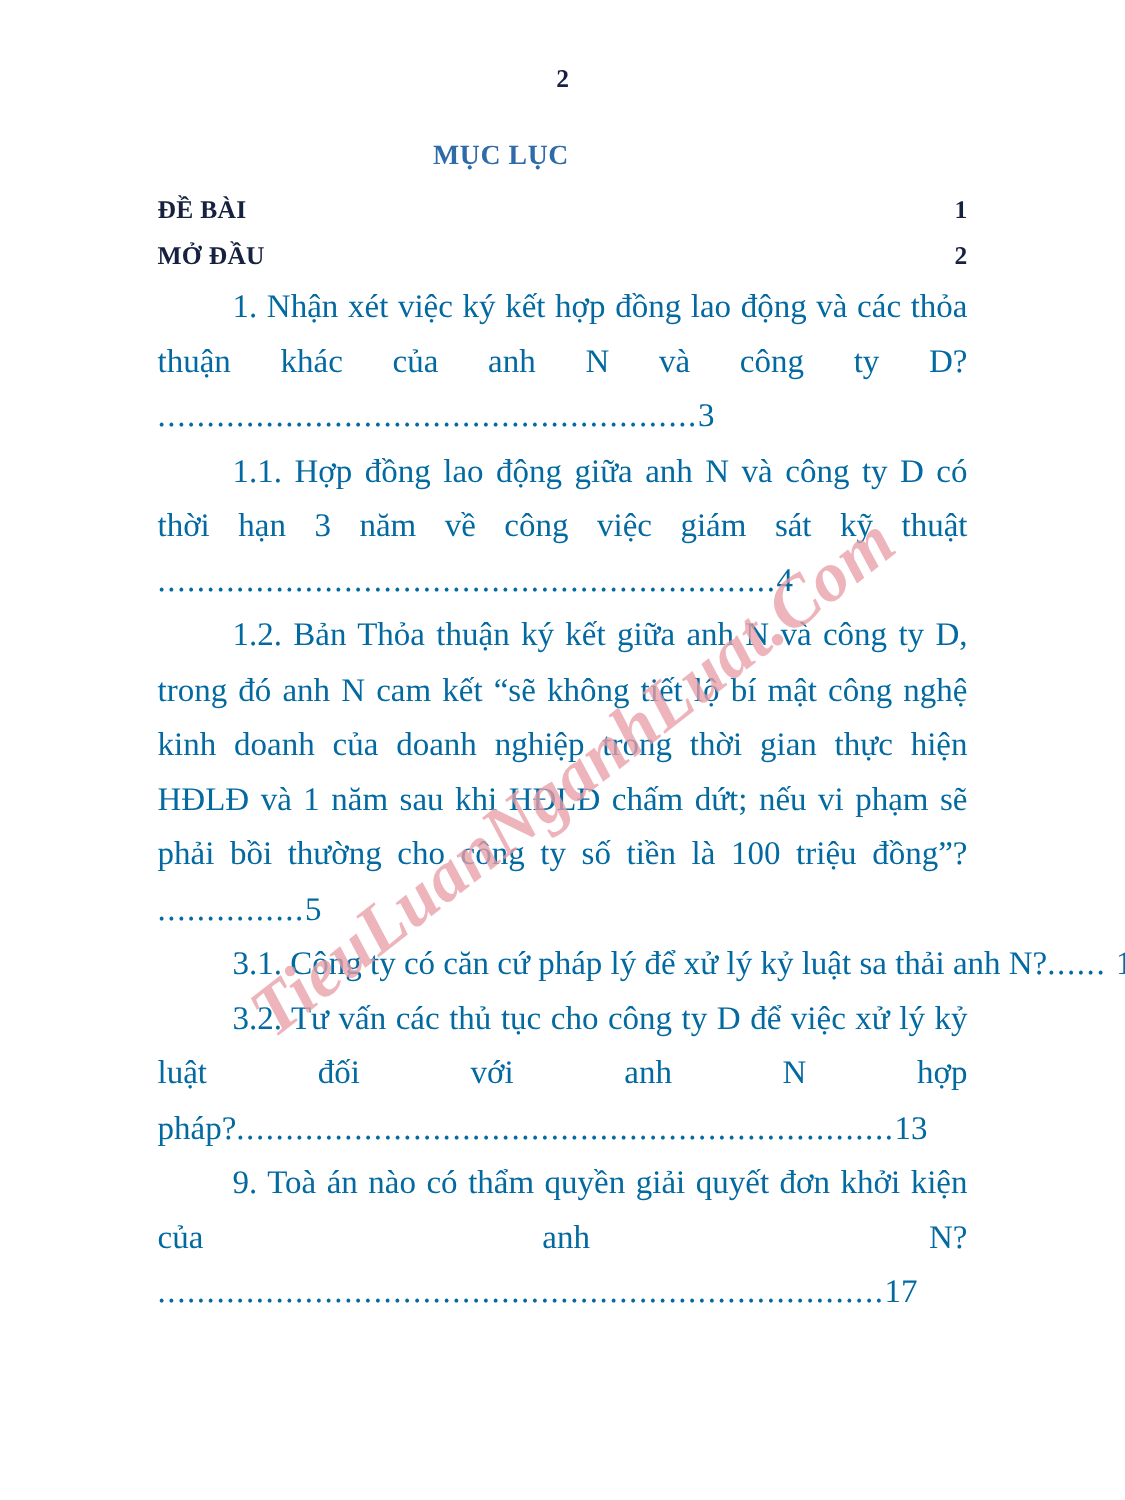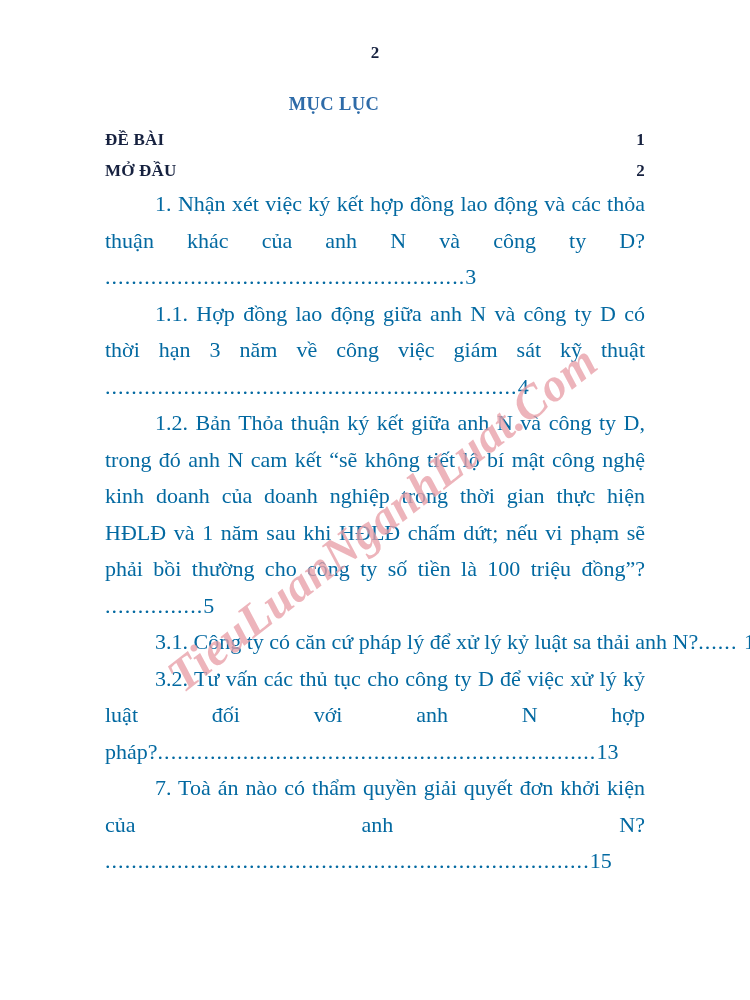--- a/index.html
+++ b/index.html
@@ -154,18 +154,18 @@
       <div class="toc-major">
         <span class="entry-label">MỞ ĐẦU</span>
         <span class="leader"></span>
         <span class="entry-page">2</span>
       </div>
       <p class="toc-sub"><span>1. Nhận xét việc ký kết hợp đồng lao động và các thỏa thuận khác của anh N và công ty D?</span><span class="dots"> .......................................................</span><span class="pg">3</span></p>
       <p class="toc-sub"><span>1.1. Hợp đồng lao động giữa anh N và công ty D có thời hạn 3 năm về công việc giám sát kỹ thuật</span><span class="dots"> ...............................................................</span><span class="pg">4</span></p>
       <p class="toc-sub"><span>1.2. Bản Thỏa thuận ký kết giữa anh N và công ty D, trong đó anh N cam kết “sẽ không tiết lộ bí mật công nghệ kinh doanh của doanh nghiệp trong thời gian thực hiện HĐLĐ và 1 năm sau khi HĐLĐ chấm dứt; nếu vi phạm sẽ phải bồi thường cho công ty số tiền là 100 triệu đồng”?</span><span class="dots"> ...............</span><span class="pg">5</span></p>
       <p class="toc-sub single"><span>3.1. Công ty có căn cứ pháp lý để xử lý kỷ luật sa thải anh N?</span><span class="dots">...... </span><span class="pg">11</span></p>
       <p class="toc-sub"><span>3.2. Tư vấn các thủ tục cho công ty D để việc xử lý kỷ luật đối với anh N hợp pháp?</span><span class="dots">...................................................................</span><span class="pg">13</span></p>
-      <p class="toc-sub"><span>7. Toà án nào có thẩm quyền giải quyết đơn khởi kiện của anh N?</span><span class="dots"> ..........................................................................</span><span class="pg">15</span></p>
+      <p class="toc-sub"><span>9. Toà án nào có thẩm quyền giải quyết đơn khởi kiện của anh N?</span><span class="dots"> ..........................................................................</span><span class="pg">17</span></p>
     </div>
 
   <div class="watermark">TieuLuanNganhLuat.Com</div>
 
 </div>
 
 </body></html>

